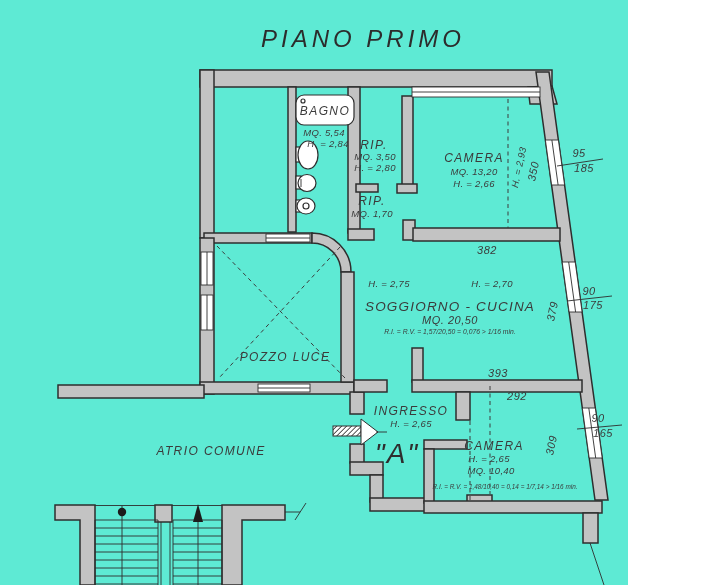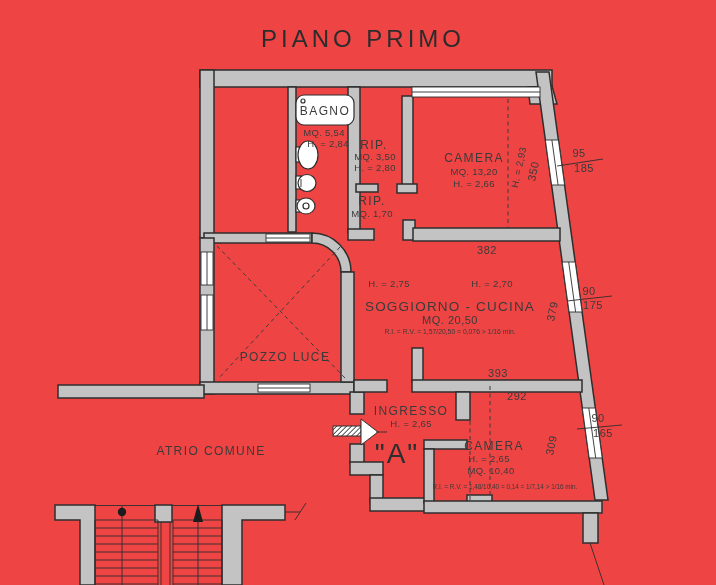--- a/index.html
+++ b/index.html
@@ -1,16 +1,16 @@
 <!DOCTYPE html>
 <html><head>
 <meta charset="utf-8">
 <style>
   html,body{margin:0;padding:0;background:#ffffff;}
-  .stage{width:716px;height:585px;position:relative;background:#ef4444;overflow:hidden;}
+  .stage{width:628px;height:585px;position:relative;background:#5eead4;overflow:hidden;font-style:italic;}
   svg{display:block;font-family:"Liberation Sans",sans-serif;}
   .wall{fill:#c3c3c3;stroke:#2e2e2e;stroke-width:1.5;stroke-linejoin:miter;}
   .winband{fill:#ffffff;stroke:#2e2e2e;stroke-width:0.9;}
   .thin{stroke:#2e2e2e;stroke-width:0.9;fill:none;}
   .dash{stroke:#3c3c3c;stroke-width:1;fill:none;stroke-dasharray:4 3.5;}
   .fixture{fill:#ffffff;stroke:#2e2e2e;stroke-width:1.2;}
   .txt{fill:#3b3b3b;}
   .title{font-size:24px;letter-spacing:4px;fill:#2c2c2c;}
   .room-name{font-size:12px;letter-spacing:1.4px;}
   .room-name-lg{font-size:13.5px;letter-spacing:1.2px;}

